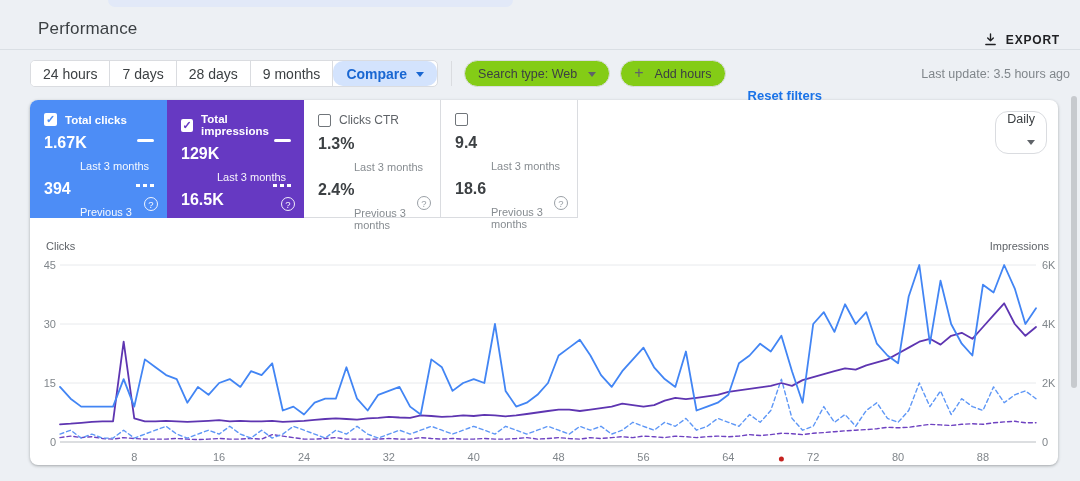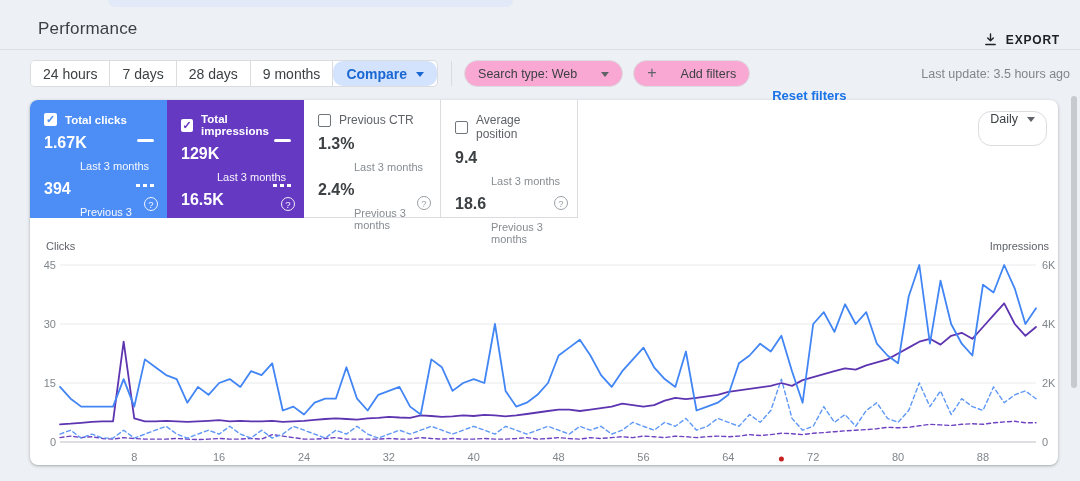--- a/index.html
+++ b/index.html
@@ -31,22 +31,22 @@
   .segmented { display:flex; height:27px; border:1px solid #dadce0; border-radius:5px; overflow:hidden; background:#fff; }
   .seg {
     display:flex; align-items:center; gap:9px; padding:0 12px; font-size:14px; color:#3c4043;
     background:#fff; border:none; border-right:1px solid #dadce0; cursor:pointer;
     font-family:"Liberation Sans", sans-serif; height:100%;
   }
   .seg:last-child { border-right:none;border-radius:10px; }
   .seg.compare { background:#d3e3fd; color:#1967d2; font-weight:bold; padding:0 13px; }
   .vsep { width:1px; height:25px; background:#dadce0; margin:0 12px 0 13px; }
   .chip {
-    display:flex; align-items:center; gap:24px; height:27px; padding:0 13px;
-    border:1px solid #dadce0; border-radius:15px; background:#f9a8d4; cursor:pointer;
+    display:flex; align-items:center; gap:11px; height:27px; padding:0 13px;
+    border:1px solid #dadce0; border-radius:15px; background:#84cc16; cursor:pointer;
     font-family:"Liberation Sans", sans-serif; font-size:12.5px; color:#3c4043; margin-right:10px;
   }
   .plus { font-size:16px; color:#5f6368; line-height:1; margin-top:-2px; }
   .reset-link { margin-left:12px; font-size:13px; color:#1a73e8; font-weight:bold; text-decoration:none; cursor:pointer;margin-top:44px; }
   .last-update { margin-left:auto; font-size:12.5px; color:#80868b; }
 
   .caret { width:0; height:0; border:4px solid transparent; border-top:5px solid currentColor; margin-top:5px; }
   .caret.gray { color:#5f6368; }
 
   
@@ -76,24 +76,24 @@
   .mark-dashed { top:84px; width:18px; height:3px;
     background:repeating-linear-gradient(90deg,#fff 0 4px,transparent 4px 7px); }
   .help {
     position:absolute; right:9px; bottom:7px; width:14px; height:14px; border-radius:50%;
     display:flex; align-items:center; justify-content:center; font-size:9.5px;
     border:1.2px solid rgba(255,255,255,.9); color:rgba(255,255,255,.95); cursor:pointer;
   }
   .tile2 .help, .tile3 .help { border-color:#9aa0a6; color:#9aa0a6; }
 
   .daily-btn {
-    position:absolute; top:11px; right:11px; height:35px; padding:0 11px;
-    display:flex; align-items:flex-start; gap:9px; background:#fff;
+    position:absolute; top:11px; right:11px; height:43px; padding:0 11px;
+    display:flex; align-items:flex-end; gap:9px; background:#fff;
     border:1px solid #dadce0; border-radius:13px; cursor:pointer;
-    font-family:"Liberation Sans", sans-serif; font-size:12.5px; color:#3c4043;
+    font-family:"Liberation Sans", sans-serif; font-size:12.5px; color:#3c4043;flex-direction:column;
   }
 
   .chart-wrap { position:absolute; left:0; top:130px; width:1028px; height:247px; }
 
   .scroll-thumb { left:1071px; top:96px; width:6px; height:292px; background:#c7cace; border-radius:3px; }
 </style>
 </head>
 <body>
 
 <div class="abs remnant"></div>
@@ -121,21 +121,21 @@
       <span class="caret"></span>
     </button>
   </div>
   <div class="vsep"></div>
   <button class="chip">
     <span>Search type: Web</span>
     <span class="caret gray"></span>
   </button>
   <button class="chip">
     <span class="plus">+</span>
-    <span>Add filters</span>
+    <span>Add hours</span>
   </button>
   <a class="reset-link">Reset filters</a>
   <span class="last-update">Last update: 3.5 hours ago</span>
 </div>
 
 <div class="abs card">
   <div class="tiles">
 
     <div class="tile tile0">
       <div class="cb-row">
@@ -161,33 +161,32 @@
       <div class="val">16.5K</div>
       <div class="cap">Previous 3 months</div>
       <span class="mark mark-solid"></span>
       <span class="mark mark-dashed"></span>
       <span class="help">?</span>
     </div>
 
     <div class="tile tile2">
       <div class="cb-row">
         <span class="cb empty"></span>
-        <span class="tile-label">Previous CTR</span>
+        <span class="tile-label">Clicks CTR</span>
       </div>
       <div class="val">1.3%</div>
       <div class="cap">Last 3 months</div>
       <div class="val">2.4%</div>
       <div class="cap">Previous 3 months</div>
       <span class="help">?</span>
     </div>
 
     <div class="tile tile3">
       <div class="cb-row">
         <span class="cb empty"></span>
-        <span class="tile-label">Average position</span>
       </div>
       <div class="val">9.4</div>
       <div class="cap">Last 3 months</div>
       <div class="val">18.6</div>
       <div class="cap">Previous 3 months</div>
       <span class="help">?</span>
     </div>
   </div>
 
   <button class="daily-btn">

